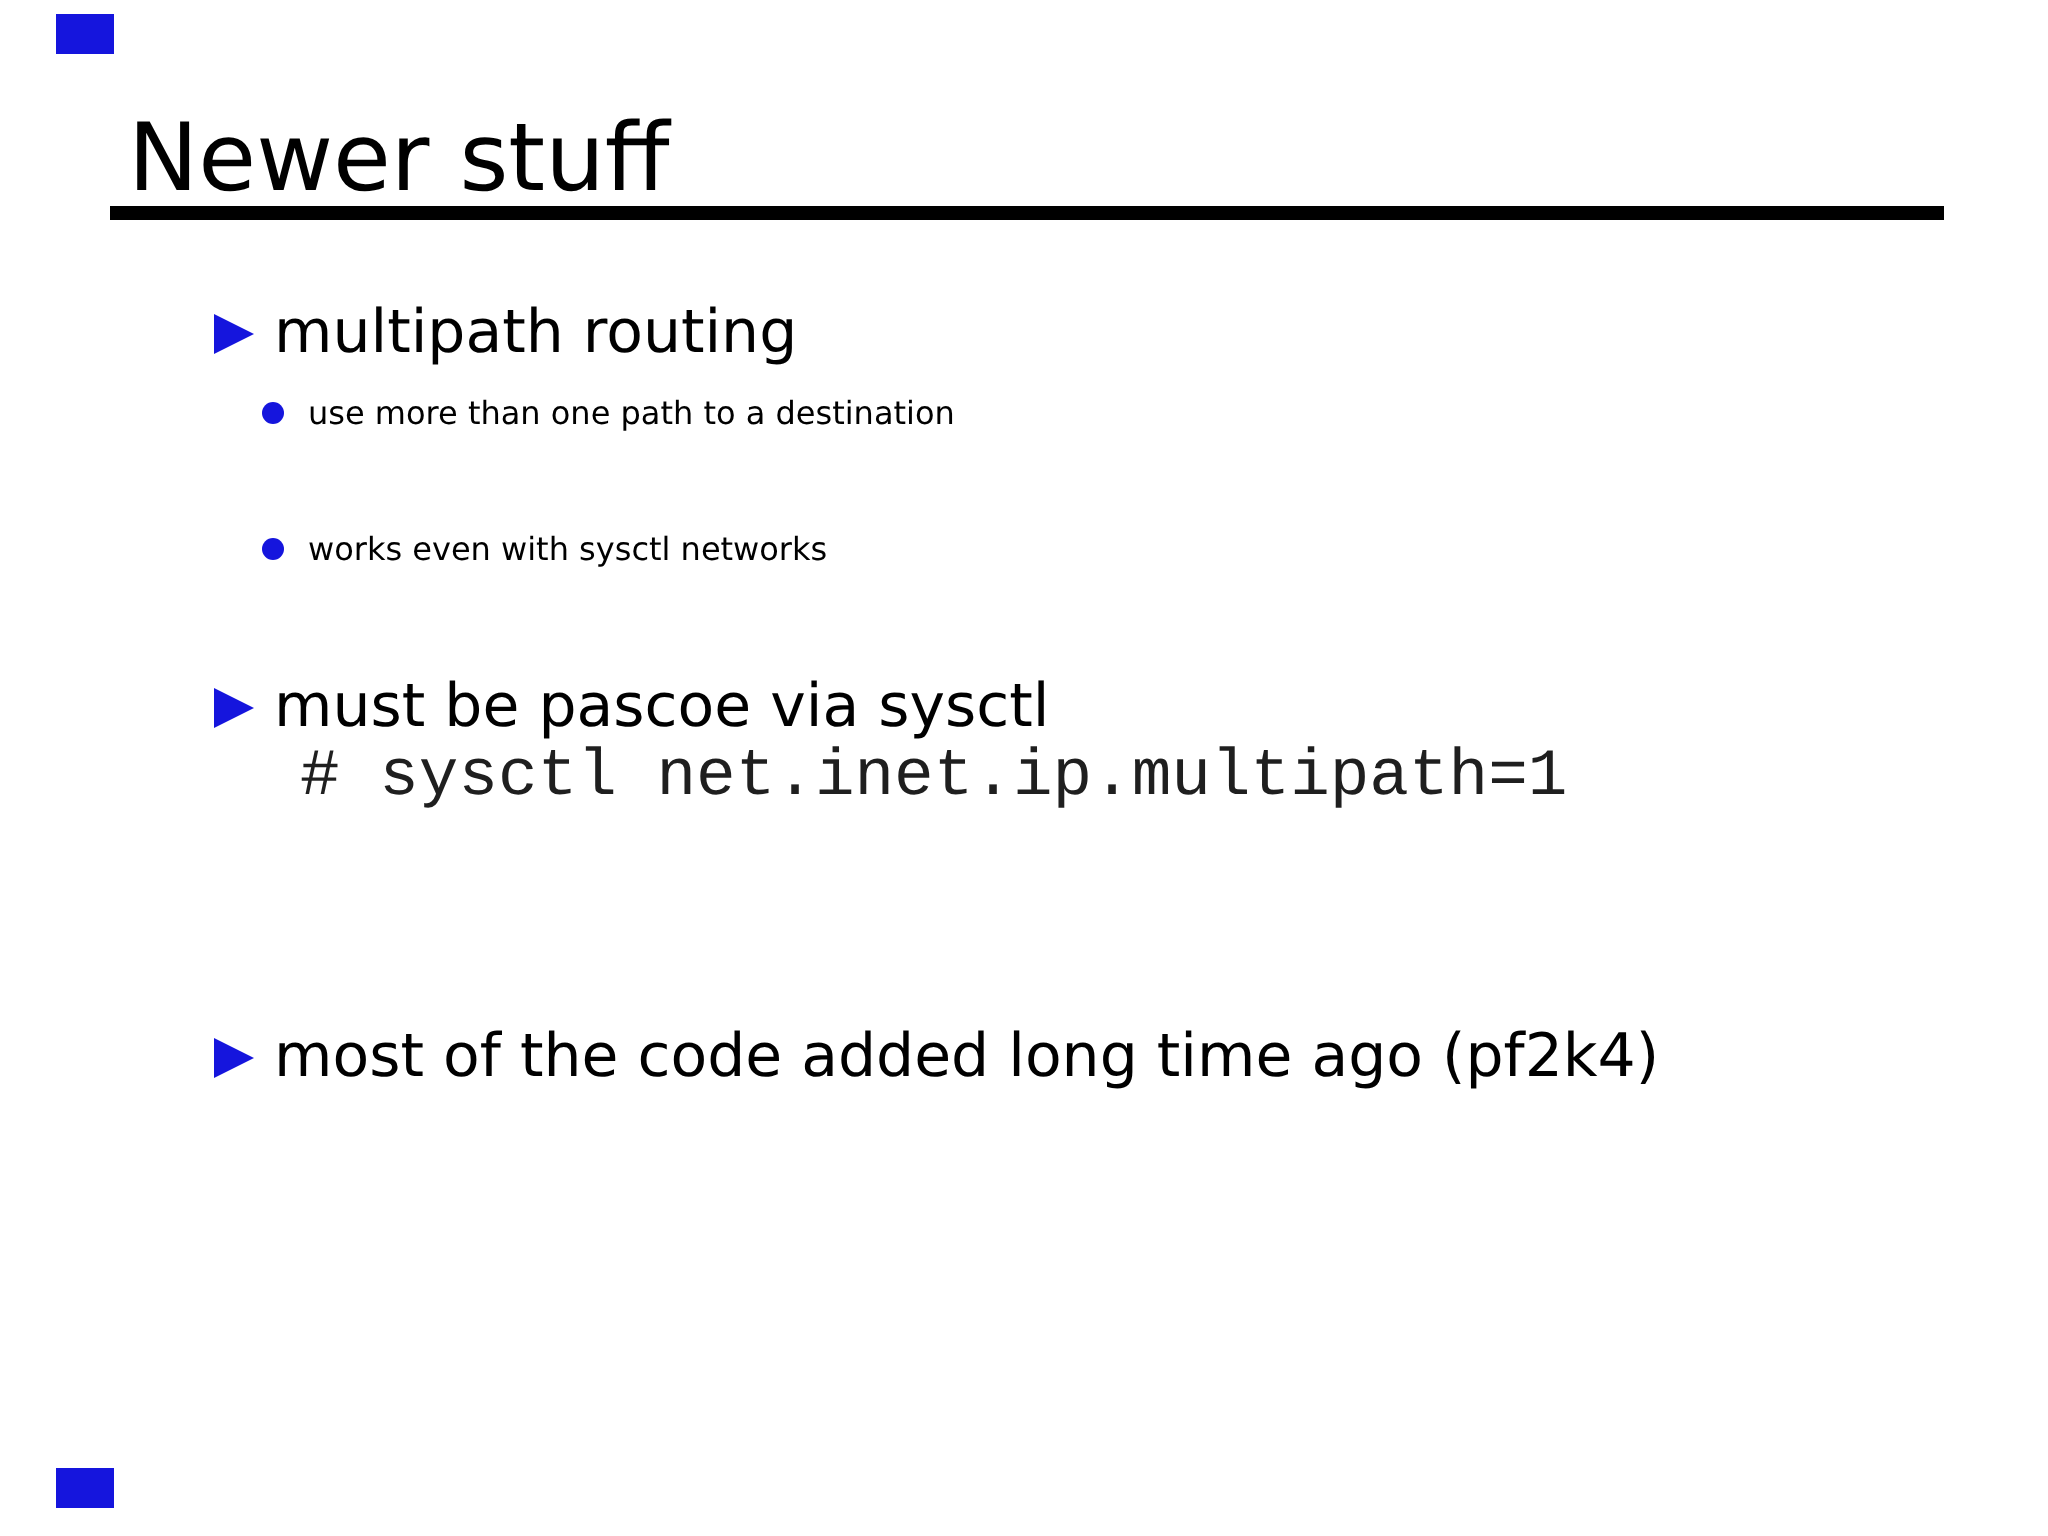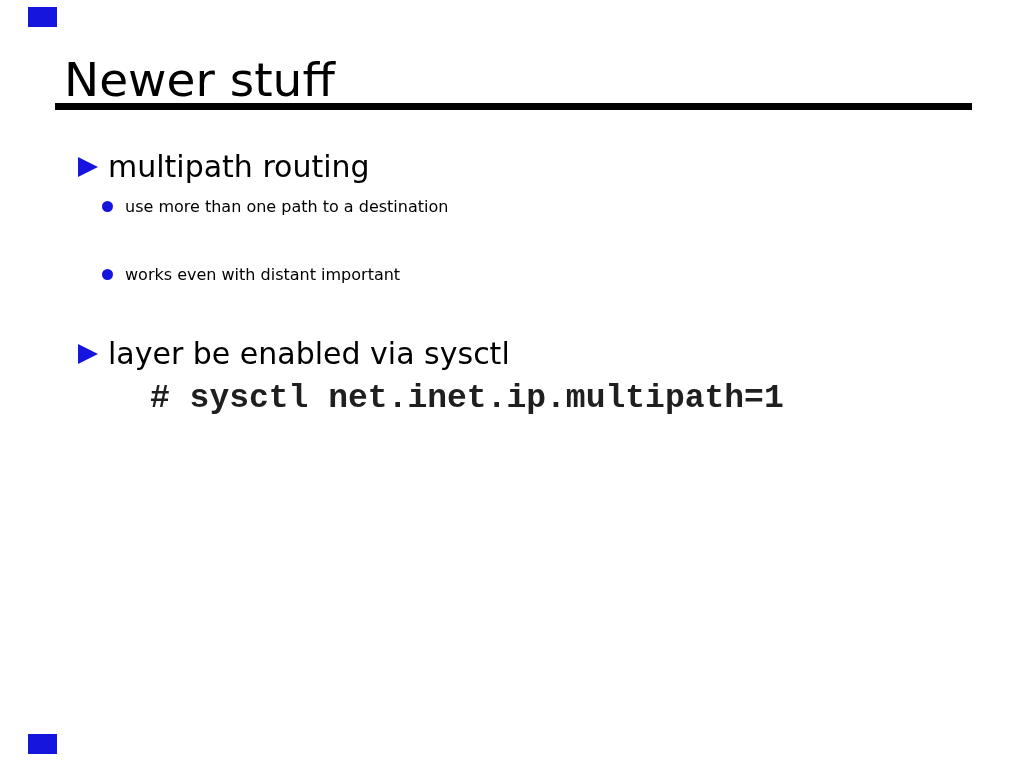--- a/index.html
+++ b/index.html
@@ -43,20 +43,21 @@
     top: 103px;
     width: 917px;
     height: 7px;
     background: #000000;
   }
 
   .bullet {
     position: absolute;
     display: flex;
     align-items: flex-start;
+    margin-left: 29px;
   }
   .bullet .txt {
     color: var(--text, #000000);
   }
 
   
   .l1 { left: 78px; }
   .l1 .txt {
     font-size: 30px;
     line-height: 38px;
@@ -89,25 +90,25 @@
     height: 11px;
     border-radius: 50%;
     background: var(--accent, #1515dd);
     margin-top: 11px;
     margin-right: 12px;
   }
 
   .code-line {
     position: absolute;
     left: 150px;
-    top: 380px;
+    top: 370px;
     font-family: "Liberation Mono", "DejaVu Sans Mono", monospace;
     font-size: 33px;
     line-height: 38px;
-    font-weight: 700;
+    font-weight: 400;
     color: var(--code, #1f1f1f);
     white-space: pre;
   }
 </style>
 </head>
 <body>
 
 <div class="slide">
 
   <div class="corner-mark top"></div>
@@ -122,25 +123,29 @@
   </div>
 
   <div class="bullet l2" style="top:190px">
     <span class="dot"></span>
     <span class="txt">use more than one path to a destination</span>
   </div>
 
 
   <div class="bullet l2" style="top:258px">
     <span class="dot"></span>
-    <span class="txt">works even with distant important</span>
+    <span class="txt">works even with sysctl networks</span>
   </div>
 
   <div class="bullet l1" style="top:335px">
     <span class="tri"></span>
-    <span class="txt">layer be enabled via sysctl</span>
+    <span class="txt">must be pascoe via sysctl</span>
   </div>
 
   <div class="code-line"># sysctl net.inet.ip.multipath=1</div>
 
+  <div class="bullet l1" style="top:510px">
+    <span class="tri"></span>
+    <span class="txt">most of the code added long time ago (pf2k4)</span>
+  </div>
 
 
 </div>
 
 </body></html>

